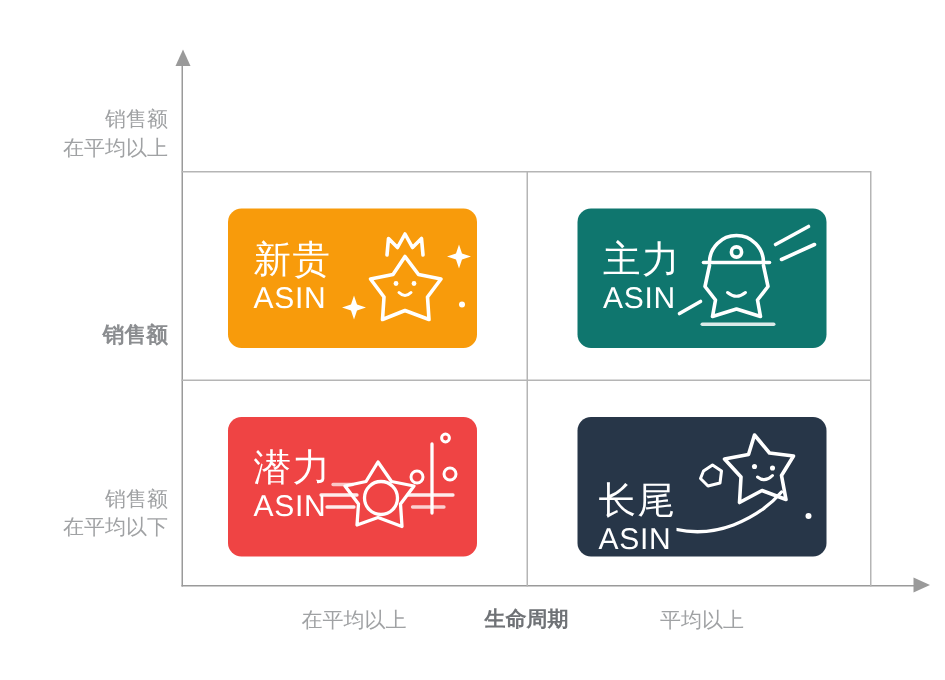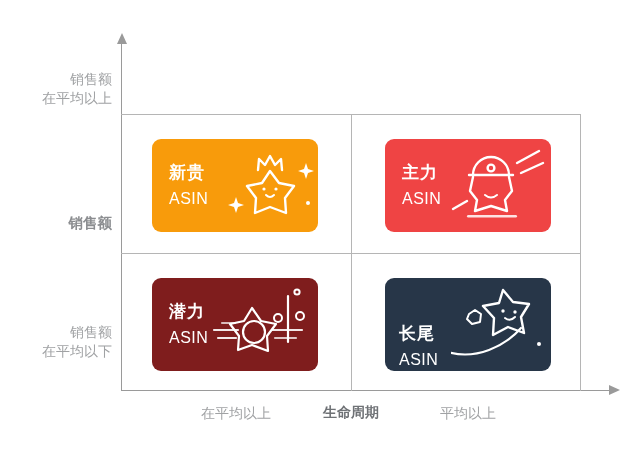--- a/index.html
+++ b/index.html
@@ -118,27 +118,27 @@
   #card-tail  { left: 385px; top: 278px; }
 
   .card-text {
     position: absolute;
     left: 17px;
     top: 20px;
     color: #ffffff;
     z-index: 2;
   }
   .card-title {
-    font-size: 17px;
-    font-weight: bold;
+    font-size: 25px;
+    font-weight: normal;
     line-height: 28px;
     letter-spacing: 1px;
   }
   .card-sub {
-    font-size: 16px;
+    font-size: 20px;
     line-height: 24px;
     letter-spacing: 0.5px;
     font-weight: 400;
   }
   .card-art {
     position: absolute;
     right: 0;
     top: 0;
     width: 92px;
     height: 93px;
@@ -194,21 +194,21 @@
       </g>
 
       <g fill="#ffffff">
         <path d="M80 24 L82 30 L88 32 L82 34 L80 40 L78 34 L72 32 L78 30 Z"></path>
         <path d="M10 58 L12 64 L18 66 L12 68 L10 74 L8 68 L2 66 L8 64 Z"></path>
         <circle cx="82" cy="64" r="2"></circle>
       </g>
     </svg>
   </div>
 
-  <div class="card" id="card-main" style="background:#ef4444;">
+  <div class="card" id="card-main" style="background:#0f766e;">
     <div class="card-text">
       <div class="card-title">主力</div>
       <div class="card-sub">ASIN</div>
     </div>
     <svg class="card-art" viewBox="0 0 100 93">
       <g fill="none" stroke="#ffffff" stroke-width="2.4" stroke-linecap="round" stroke-linejoin="round">
 
         <path d="M22 36 A18 18 0 0 1 58 36"></path>
         <path d="M18 36 L62 36"></path>
         <circle cx="40" cy="29" r="3.4"></circle>
@@ -219,21 +219,21 @@
 
         <path d="M66 24 L88 12"></path>
         <path d="M70 34 L92 24"></path>
         <path d="M16 62 L2 70"></path>
       </g>
 
       <rect x="16" y="76" width="50" height="2.4" rx="1.2" fill="#ffffff" opacity="0.85"></rect>
     </svg>
   </div>
 
-  <div class="card" id="card-pot" style="background:#7f1d1d;">
+  <div class="card" id="card-pot" style="background:#ef4444;">
     <div class="card-text">
       <div class="card-title">潜力</div>
       <div class="card-sub">ASIN</div>
     </div>
     <svg class="card-art" viewBox="0 0 104 93">
       <g fill="none" stroke="#ffffff" stroke-width="2.2" stroke-linecap="round" stroke-linejoin="round">
 
         <path d="M40 30 L49 43 L64 46 L55 58 L56 73 L40 67 L26 72 L27 58 L18 46 L32 43 Z"></path>
 
         <circle cx="42" cy="54" r="11"></circle>

